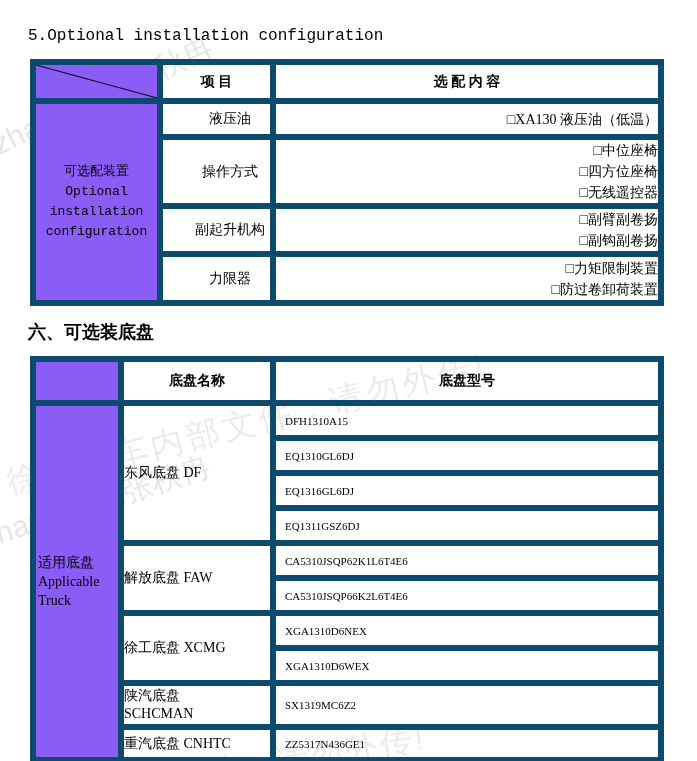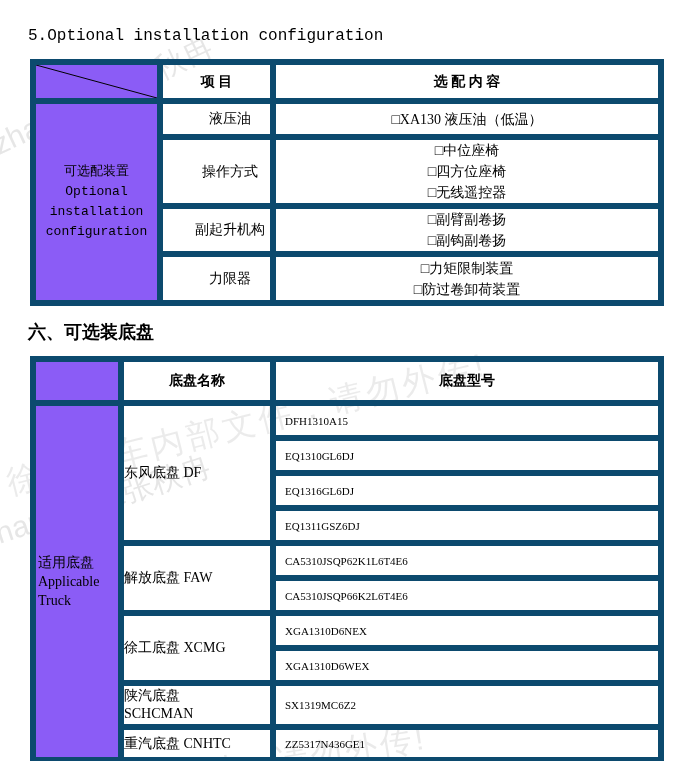--- a/index.html
+++ b/index.html
@@ -61,21 +61,21 @@
   .t1 .r4 td{height:43px;}
   .corner{position:relative;}
   .corner svg{position:absolute;left:0;top:0;width:100%;height:100%;display:block;}
   .group-label{
     text-align:center;
     white-space:pre-line;
     font-size:14px;line-height:20px;
   }
   .mono-label{font-family:"Liberation Mono","DejaVu Sans Mono",monospace;font-size:13px;}
   .item-cell{text-align:center;padding-left:27px;}
-  .opts-cell{text-align:center;}
+  .opts-cell{text-align:right;}
   .opt{line-height:21px;}
   
   .t2 .c1{width:88px;} .t2 .c2{width:152px;} .t2 .c3{width:388px;}
   .t2 .hrow td{height:38px;}
   .t2 .mrow td{height:29px;}
   .t2 .mrow-tall td{height:38px;}
   .t2 .mrow-last td{height:27px;margin-left:34px;}
   .name-cell{text-align:left;white-space:pre-line;line-height:18px;}
   .model-cell{
     text-align:left;padding-left:9px;

